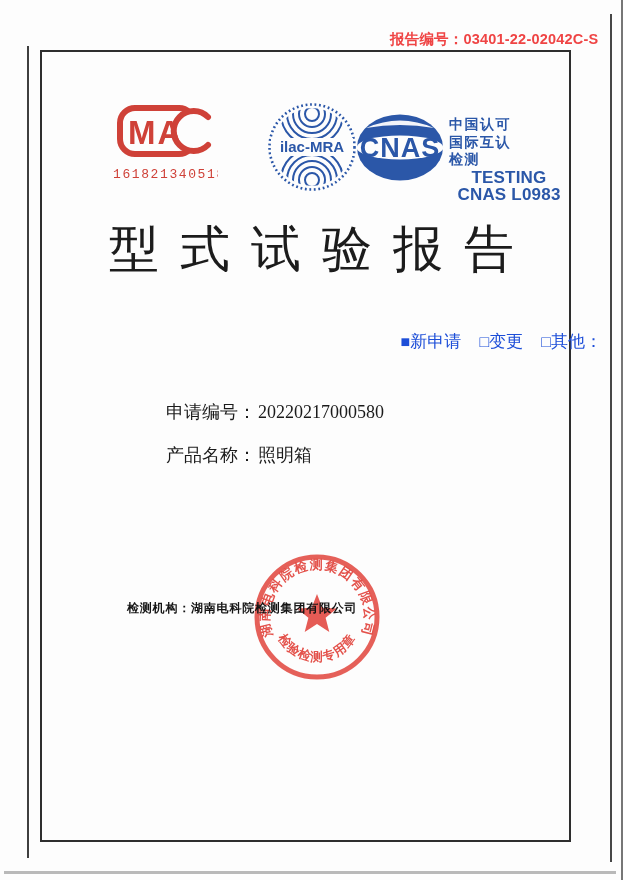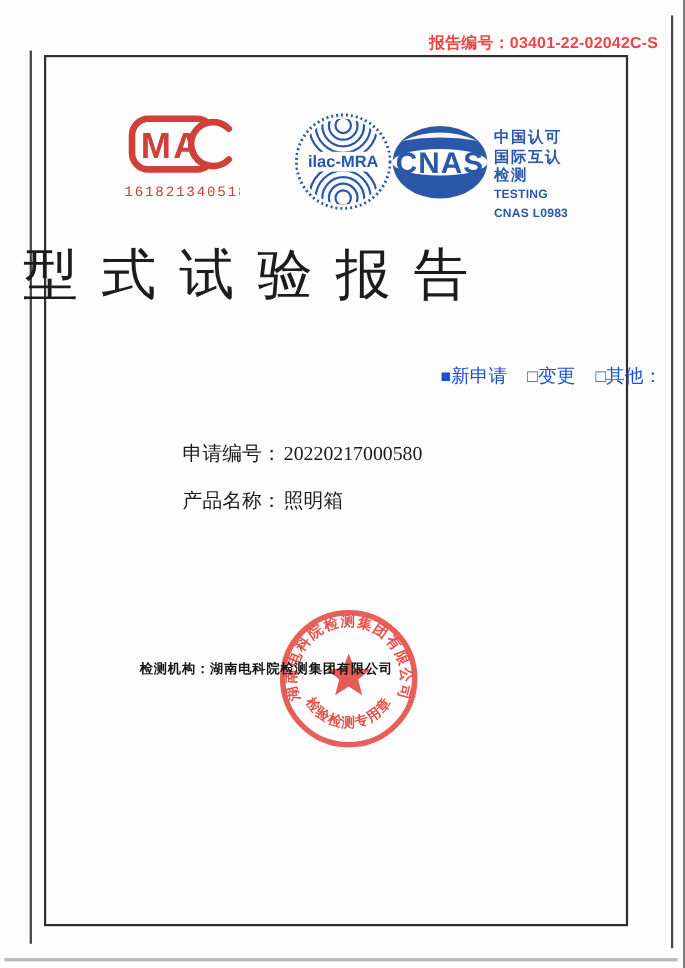--- a/index.html
+++ b/index.html
@@ -22,24 +22,24 @@
   }
   
   .cma{position:absolute;left:112px;top:100px;width:106px;height:90px;}
   .ilac{position:absolute;left:265px;top:100px;width:94px;height:94px;}
   .cnas{position:absolute;left:354px;top:111px;width:92px;height:73px;}
   .accred{
     position:absolute;left:449px;top:104px;width:120px;color:#2b57a8;
     font-family:"Liberation Sans","DejaVu Sans",sans-serif;font-weight:700;line-height:17.5px;margin-top:12px;
   }
   .accred .cn{font-size:14px;letter-spacing:1.5px;}
-  .accred .en{font-size:11px;letter-spacing:.2px;}
+  .accred .en{font-size:17px;letter-spacing:.2px;text-align:center;}
   
   .title{
-    position:absolute;left:0;right:0;top:216px;text-align:left;
+    position:absolute;left:0;right:0;top:216px;text-align:center;
     font-size:50px;color:#1c1c1c;letter-spacing:21px;text-indent:21px;
     font-weight:400;white-space:nowrap;
   }
   
   .cb-row{position:absolute;left:0;right:14px;top:330px;text-align:right;font-size:17px;color:#1d4ed8;white-space:nowrap;}
   .cb-item{margin:0 7px;}
   .cb-glyph{font-size:16px;}
   
   .form{position:absolute;left:166px;top:400px;}
   .form .row{height:24px;line-height:24px;margin-bottom:19px;font-size:18px;color:#1b1b1b;white-space:nowrap;}

